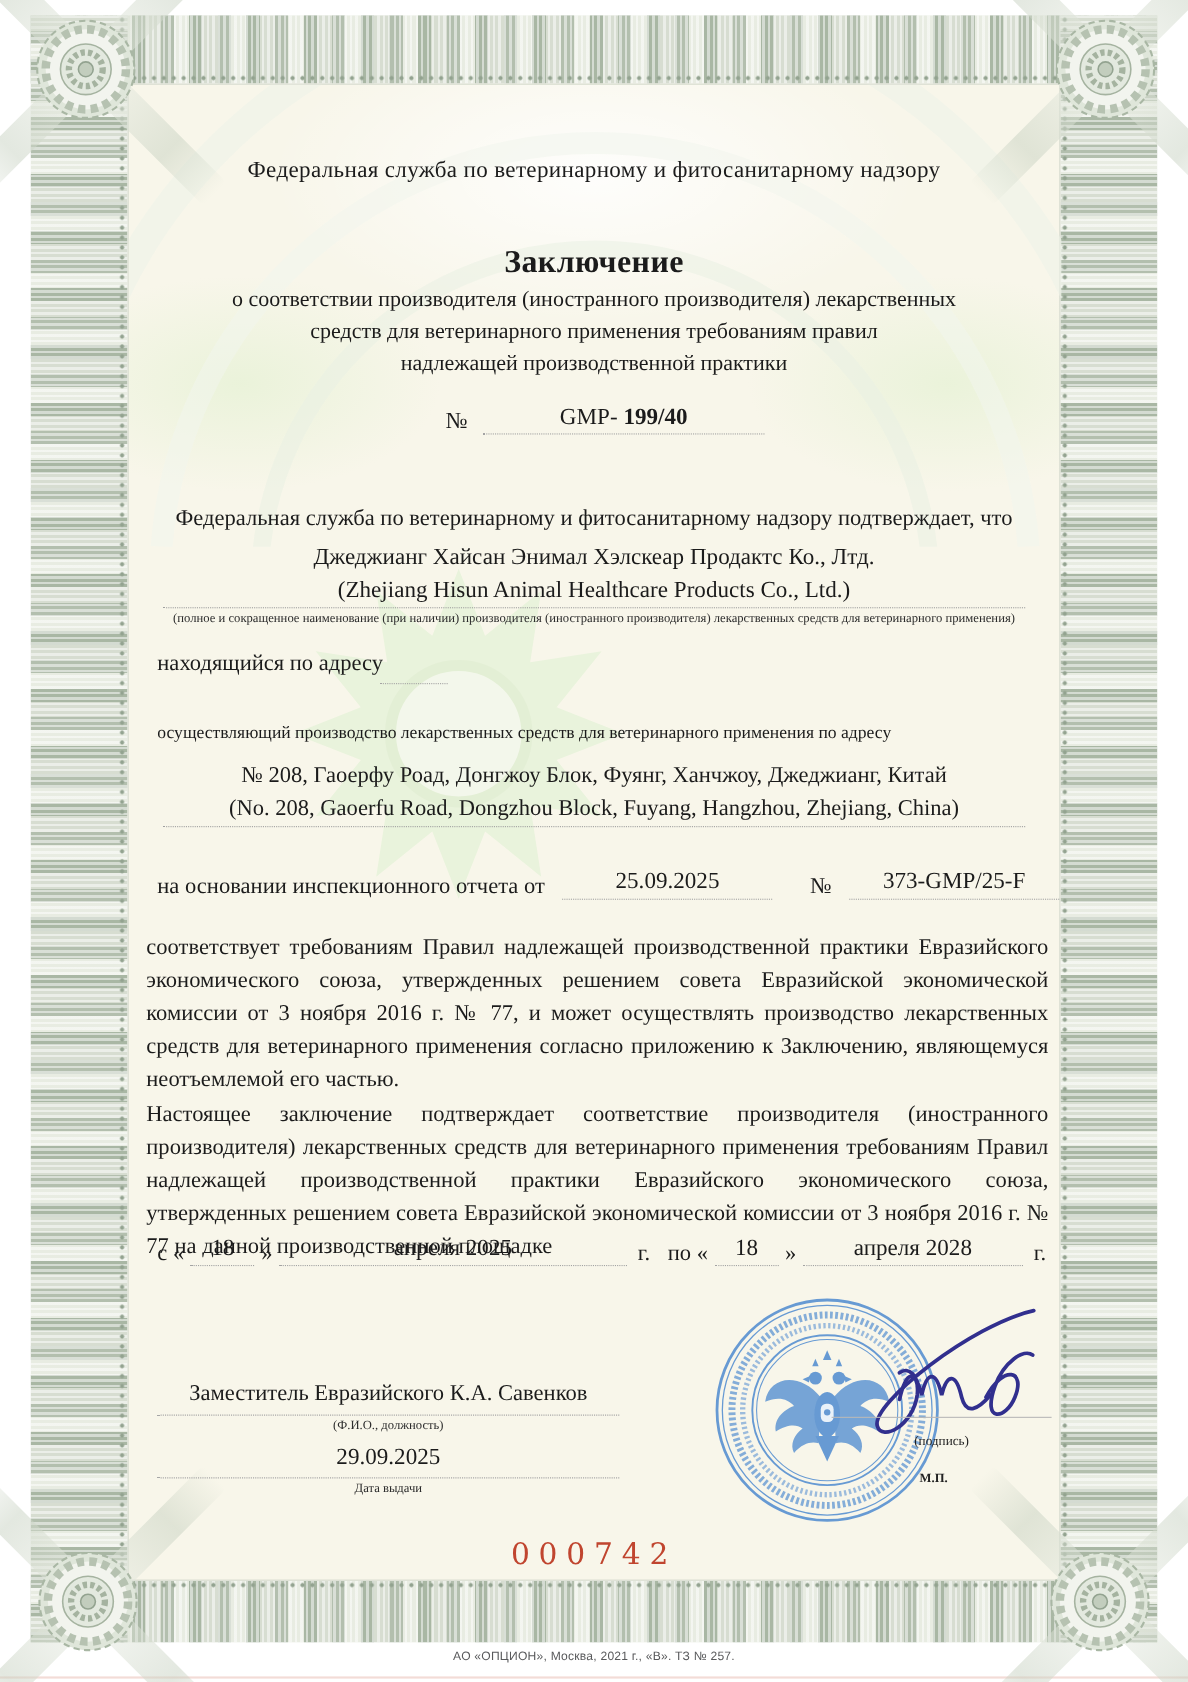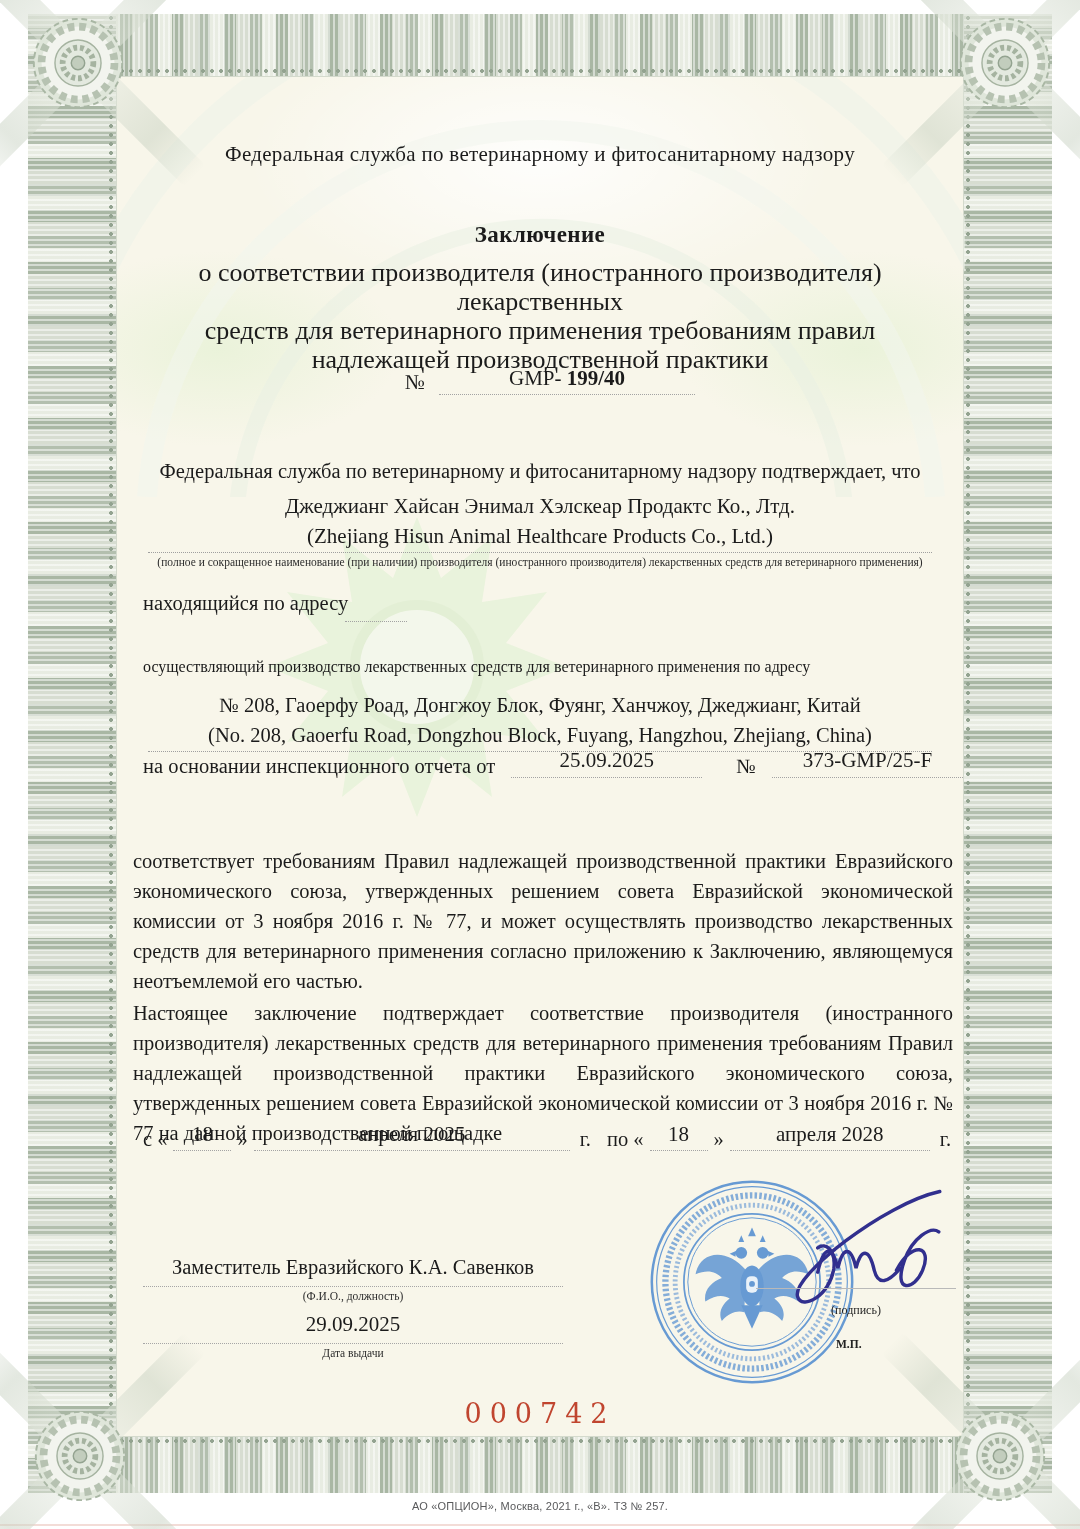--- a/index.html
+++ b/index.html
@@ -46,22 +46,22 @@
   
   .ribbon{position:absolute;height:30px;width:320px;z-index:3;opacity:.5;border-radius:5px;
     background:linear-gradient(90deg, rgba(190,202,184,0) 0%, #c7d1c1 18%, #f2f4ed 50%, #c7d1c1 82%, rgba(190,202,184,0) 100%);}
   .rosette{position:absolute;width:96px;height:96px;z-index:4;}
 
   
   .t{position:absolute;z-index:10;}
   .center{left:116px;right:116px;text-align:center;}
   .lines{white-space:pre-line;}
   .agency{top:142px;font-size:21px;letter-spacing:.3px;}
-  .title{top:222px;font-size:23px;font-weight:bold;letter-spacing:.4px;}
-  .subtitle{top:258px;font-size:26px;line-height:29px;}
+  .title{top:222px;font-size:29px;font-weight:bold;letter-spacing:.4px;}
+  .subtitle{top:258px;font-size:20px;line-height:29px;}
 
   .num-row{top:366px;left:405px;width:290px;display:flex;align-items:flex-end;gap:14px;}
   .num-row .no{font-size:21px;}
   .fill{border-bottom:1px dotted #a3a3a3;text-align:center;}
   .num-fill{flex:1;font-size:21px;padding-bottom:3px;}
   .bold{font-weight:bold;}
 
   .confirms{top:460px;font-size:20.5px;}
   .man-ru{top:494px;font-size:21px;}
   .man-en{top:524px;font-size:21px;}
@@ -70,21 +70,21 @@
 
   .loc-label{top:592px;left:143px;font-size:20.5px;}
   .loc-dots{top:621px;left:345px;width:62px;border-bottom:1px dotted #a3a3a3;height:0;position:absolute;z-index:10;}
   .loc-address{top:574px;left:412px;width:590px;font-size:20.5px;line-height:30px;text-align:left;}
 
   .prod-line{top:658px;left:143px;width:830px;font-size:16px;}
   .addr-ru{top:694px;font-size:20.5px;}
   .addr-en{top:724px;font-size:20.5px;}
   .addr-line{top:751px;left:148px;right:148px;border-bottom:1px dotted #9f9f9f;height:0;position:absolute;z-index:10;}
 
-  .insp-row{top:748px;left:143px;width:820px;display:flex;align-items:flex-end;gap:16px;}
+  .insp-row{top:788px;left:143px;width:820px;display:flex;align-items:flex-end;gap:16px;}
   .insp-row .lbl{font-size:20.5px;white-space:nowrap;}
   .insp-fill{width:212px;font-size:21px;padding-bottom:4px;}
   .insp-no{font-size:20.5px;margin-left:18px;}
 
   .para{left:133px;width:820px;font-size:20.5px;line-height:30px;text-align:justify;}
   .p1{top:846px;}
   .p2{top:998px;}
 
   .dates-row{top:1122px;left:143px;width:830px;display:flex;align-items:flex-end;gap:6px;font-size:20.5px;}
   .d-fill{font-size:21px;padding-bottom:3px;}

